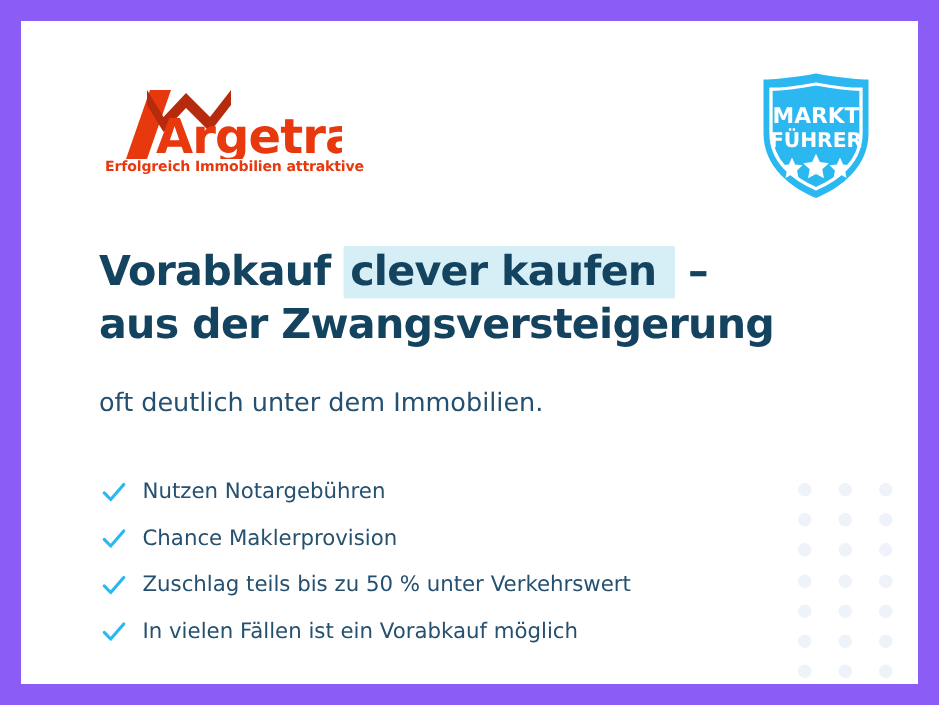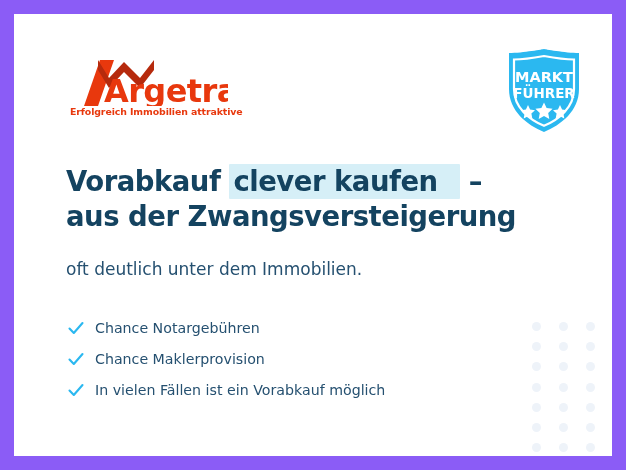--- a/index.html
+++ b/index.html
@@ -94,21 +94,21 @@
     width: 470px;
     font-family: "DejaVu Sans", sans-serif;
     font-size: 27.5px;
     font-weight: bold;
     line-height: 35px;
     letter-spacing: -0.5px;
     color: #144360;
   }
   #headline .hl {
     background: #d6eff7;
-    padding: 1px 22px 2px 4px;
+    padding: 1px 12px 2px 4px;
     border-radius: 1px;
   }
   .hl-line { display: block; white-space: nowrap; }
 
   
   #subheadline {
     position: absolute;
     left: 52px;
     top: 224px;
     width: 500px;
@@ -215,29 +215,37 @@
       <span class="sub-line">oft deutlich unter dem Immobilien.</span>
     </p>
 
     <ul id="bullets" style="list-style:none;margin:0;padding:0;">
         <li class="bullet">
           <span class="check">
             <svg width="18" height="18" viewBox="0 0 18 18" xmlns="http://www.w3.org/2000/svg">
               <path d="M2.5 9.6 L6.8 14 L15.5 4" fill="none" stroke="#2bb8f0" stroke-width="2.1" stroke-linecap="round" stroke-linejoin="round"></path>
             </svg>
           </span>
-          <span class="btext">Chance Notargebühren</span>
+          <span class="btext">Nutzen Notargebühren</span>
         </li>
         <li class="bullet">
           <span class="check">
             <svg width="18" height="18" viewBox="0 0 18 18" xmlns="http://www.w3.org/2000/svg">
               <path d="M2.5 9.6 L6.8 14 L15.5 4" fill="none" stroke="#2bb8f0" stroke-width="2.1" stroke-linecap="round" stroke-linejoin="round"></path>
             </svg>
           </span>
           <span class="btext">Chance Maklerprovision</span>
+        </li>
+        <li class="bullet">
+          <span class="check">
+            <svg width="18" height="18" viewBox="0 0 18 18" xmlns="http://www.w3.org/2000/svg">
+              <path d="M2.5 9.6 L6.8 14 L15.5 4" fill="none" stroke="#2bb8f0" stroke-width="2.1" stroke-linecap="round" stroke-linejoin="round"></path>
+            </svg>
+          </span>
+          <span class="btext">Zuschlag teils bis zu 50 % unter Verkehrswert</span>
         </li>
         <li class="bullet">
           <span class="check">
             <svg width="18" height="18" viewBox="0 0 18 18" xmlns="http://www.w3.org/2000/svg">
               <path d="M2.5 9.6 L6.8 14 L15.5 4" fill="none" stroke="#2bb8f0" stroke-width="2.1" stroke-linecap="round" stroke-linejoin="round"></path>
             </svg>
           </span>
           <span class="btext">In vielen Fällen ist ein Vorabkauf möglich</span>
         </li>
       </ul>

